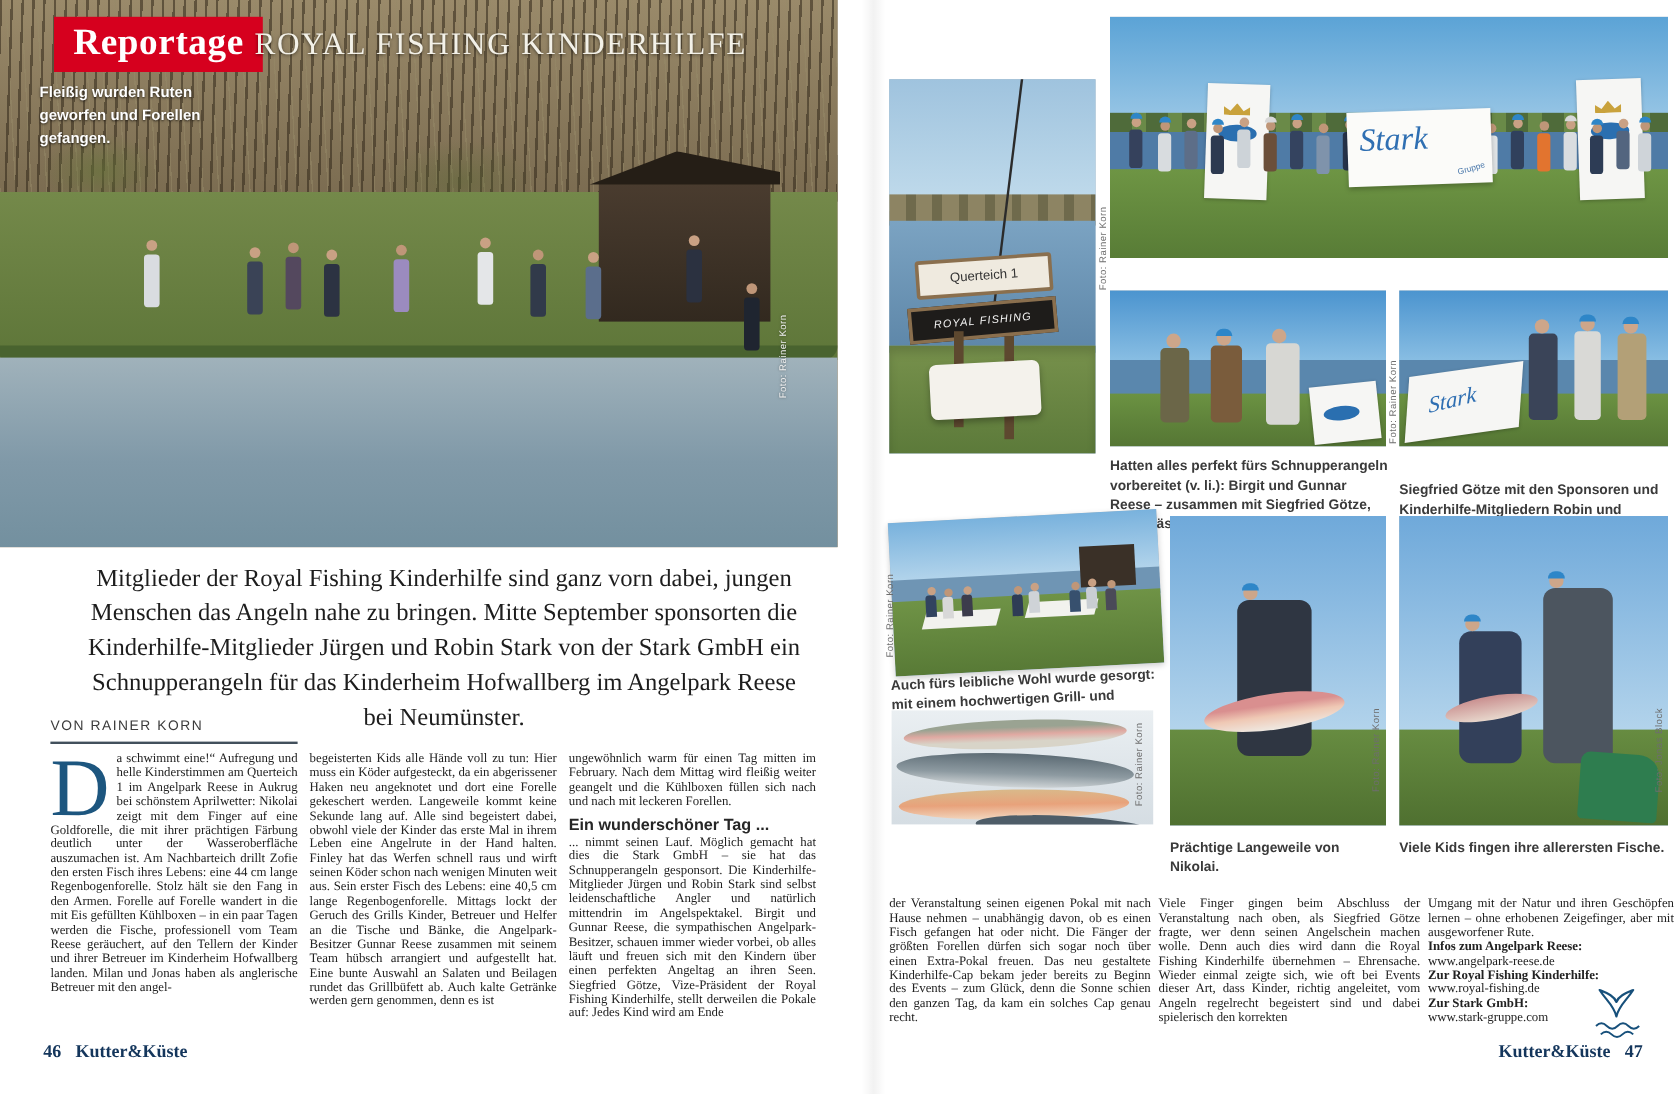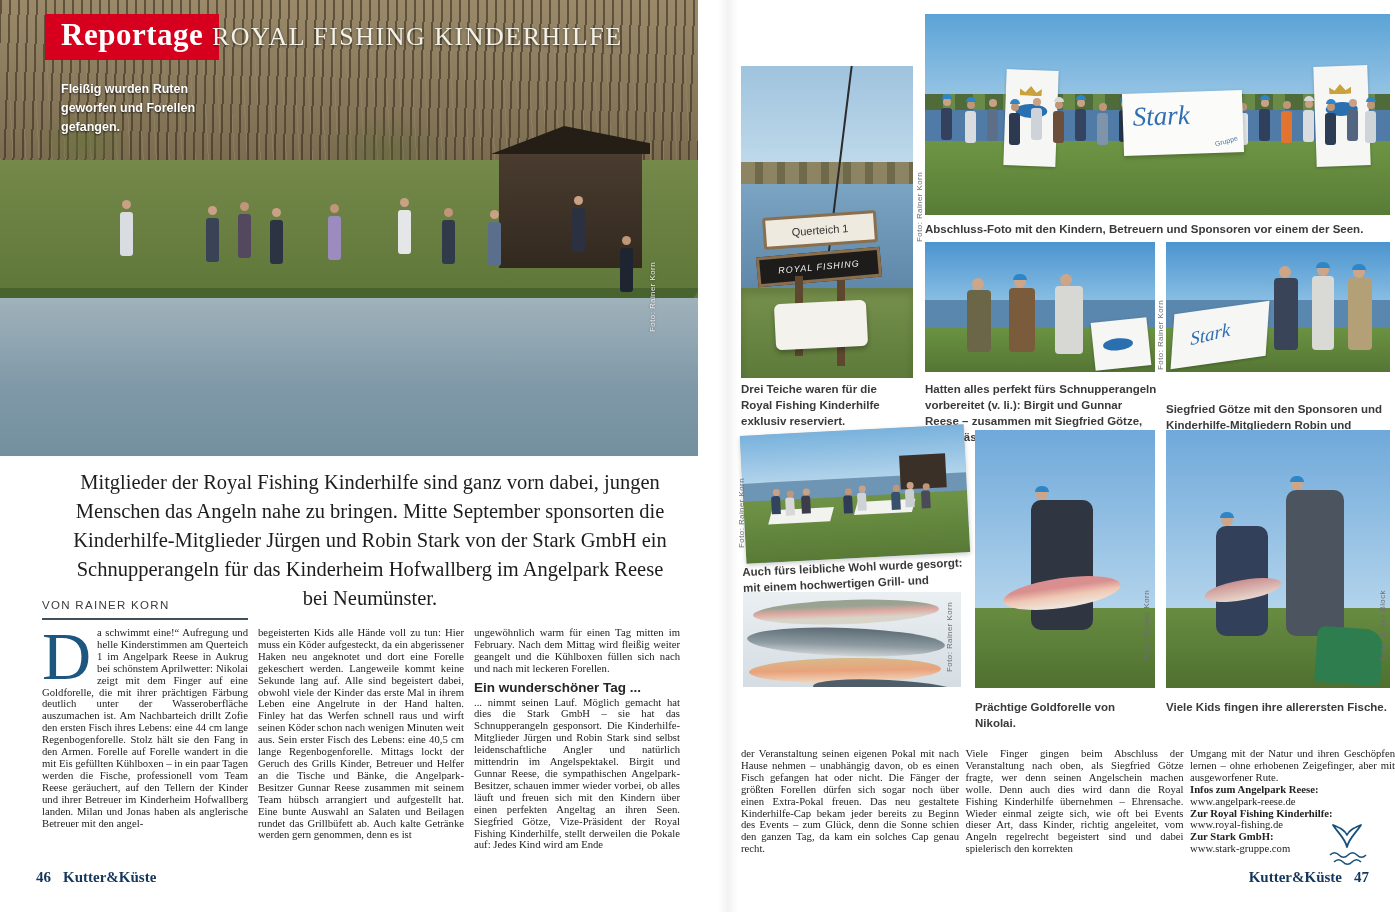--- a/index.html
+++ b/index.html
@@ -50,22 +50,22 @@
   .hero .crowd-heads{left:122px;top:200px;width:9px;height:9px;background:#c9a184;
      box-shadow:86px 6px 0 #c9a184,118px 2px 0 #bf9678,150px 8px 0 #c9a184,208px 4px 0 #bf9678,
        278px -2px 0 #c9a184,322px 8px 0 #bf9678,368px 10px 0 #c9a184,452px -4px 0 #c9a184,
        500px 36px 0 #bf9678;}
   .kicker{position:absolute;left:45px;top:14px;background:#d6001e;color:#fff;
      font-family:"Liberation Serif",serif;font-weight:bold;font-size:31px;
      padding:3px 16px 7px 16px;letter-spacing:.5px;}
   .series{position:absolute;left:212px;top:22px;color:#f3f1e8;
      font-family:"Liberation Serif",serif;font-size:26px;letter-spacing:1.5px;
      text-shadow:0 1px 3px rgba(0,0,0,.55);}
-  .hero-cap{position:absolute;left:33px;top:80px;width:152px;color:#fff;font-weight:bold;
-     font-size:12.5px;line-height:1.5;text-shadow:0 1px 2px rgba(0,0,0,.75);padding-left:28px;}
+  .hero-cap{position:absolute;left:33px;top:68px;width:152px;color:#fff;font-weight:bold;
+     font-size:12.5px;line-height:1.5;text-shadow:0 1px 2px rgba(0,0,0,.75);}
   .hero-title{position:absolute;left:38px;bottom:4px;color:#fcfcfa;
      font-family:"Liberation Serif",serif;font-size:55px;letter-spacing:-1px;
      text-shadow:0 2px 6px rgba(0,0,0,.35);white-space:nowrap;}
 
   
   .intro{position:absolute;left:70px;top:468px;width:600px;text-align:center;
      font-family:"Liberation Serif",serif;font-size:20.5px;line-height:1.42;color:#1d1d1d;}
   .byline{position:absolute;left:42px;top:599px;font-size:11.5px;letter-spacing:1.3px;color:#3c3c3c;}
   .byline-rule{position:absolute;left:42px;top:618px;width:206px;height:2px;background:#42505c;}
   .cols-left{position:absolute;left:42px;top:627px;width:638px;display:flex;justify-content:space-between;}
@@ -233,21 +233,20 @@
     <div class="water"></div>
     <div class="grass"></div>
     <div class="rod"></div>
     <div class="sign1">Querteich 1</div>
     <div class="sign2">Royal Fishing</div>
     <div class="post" style="left:54px;top:210px;height:80px;"></div>
     <div class="post" style="left:96px;top:214px;height:86px;"></div>
     <div class="coolbox"></div>
   </div>
   <div class="vc" style="left:174px;top:172px;">Foto: Rainer Korn</div>
-  <div class="cap" style="left:0;top:382px;width:168px;">Drei Teiche waren für die Royal Fishing Kinderhilfe exklusiv reserviert.</div>
 
   <div class="ph group">
     <div class="sky"></div>
     <div class="trees"></div>
     <div class="water"></div>
     <div class="grass"></div>
     <div class="banner" style="left:80px;top:56px;width:52px;height:96px;transform:rotate(2deg);">
       <div class="bcrown" style="left:14px;top:16px;width:22px;height:10px;"></div>
       <div class="bfish" style="left:10px;top:34px;width:32px;height:14px;"></div>
     </div>
@@ -256,21 +255,20 @@
       <div class="bfish" style="left:11px;top:36px;width:32px;height:14px;"></div>
     </div>
     <div class="crowd-bodies"></div>
     <div class="crowd-heads"></div>
     <div class="crowd-caps"></div>
     <div class="stark-banner">
       <div class="stark-word">Stark</div>
       <div class="stark-sub">Gruppe</div>
     </div>
   </div>
-  <div class="cap" style="left:184px;top:222px;width:465px;">Abschluss-Foto mit den Kindern, Betreuern und Sponsoren vor einem der Seen.</div>
 
   <div class="ph organizers">
     <div class="sky"></div>
     <div class="water"></div>
     <div class="grass"></div>
     <div class="pfig" style="left:42px;top:48px;width:24px;height:62px;background:#6b6648;"></div>
     <div class="pfig cap-blue" style="left:84px;top:46px;width:26px;height:64px;background:#7a5c3c;"></div>
     <div class="pfig" style="left:130px;top:44px;width:28px;height:68px;background:#d7d7d3;"></div>
     <div class="banner" style="left:168px;top:78px;width:56px;height:48px;transform:rotate(-6deg);">
       <div class="bfish" style="left:10px;top:18px;width:30px;height:12px;"></div>
@@ -312,21 +310,21 @@
     <div class="vc" style="left:202px;top:10px;">Foto: Rainer Korn</div>
   </div>
 
   <div class="ph goldtrout">
     <div class="sky"></div>
     <div class="grass"></div>
     <div class="pfig cap-blue" style="left:56px;top:70px;width:62px;height:130px;background:#2f3642;border-radius:10px;"></div>
     <div class="gfish"></div>
     <div class="vc" style="left:167px;top:160px;">Foto: Rainer Korn</div>
   </div>
-  <div class="cap" style="left:234px;top:700px;width:180px;">Prächtige Goldforelle von Nikolai.</div>
+  <div class="cap" style="left:234px;top:700px;width:180px;">Prächtige Langeweile von Nikolai.</div>
 
   <div class="ph kids">
     <div class="sky"></div>
     <div class="grass"></div>
     <div class="pfig cap-blue" style="left:50px;top:96px;width:52px;height:110px;background:#33405a;border-radius:10px;"></div>
     <div class="pfig cap-blue" style="left:120px;top:60px;width:58px;height:146px;background:#4c555f;border-radius:10px;"></div>
     <div class="tf" style="left:38px;top:150px;width:78px;height:20px;transform:rotate(-10deg);background:linear-gradient(180deg,#c98f8f,#e8d8cd);"></div>
     <div class="chair"></div>
     <div class="vc" style="left:212px;top:160px;">Foto: Jonas Block</div>
   </div>

